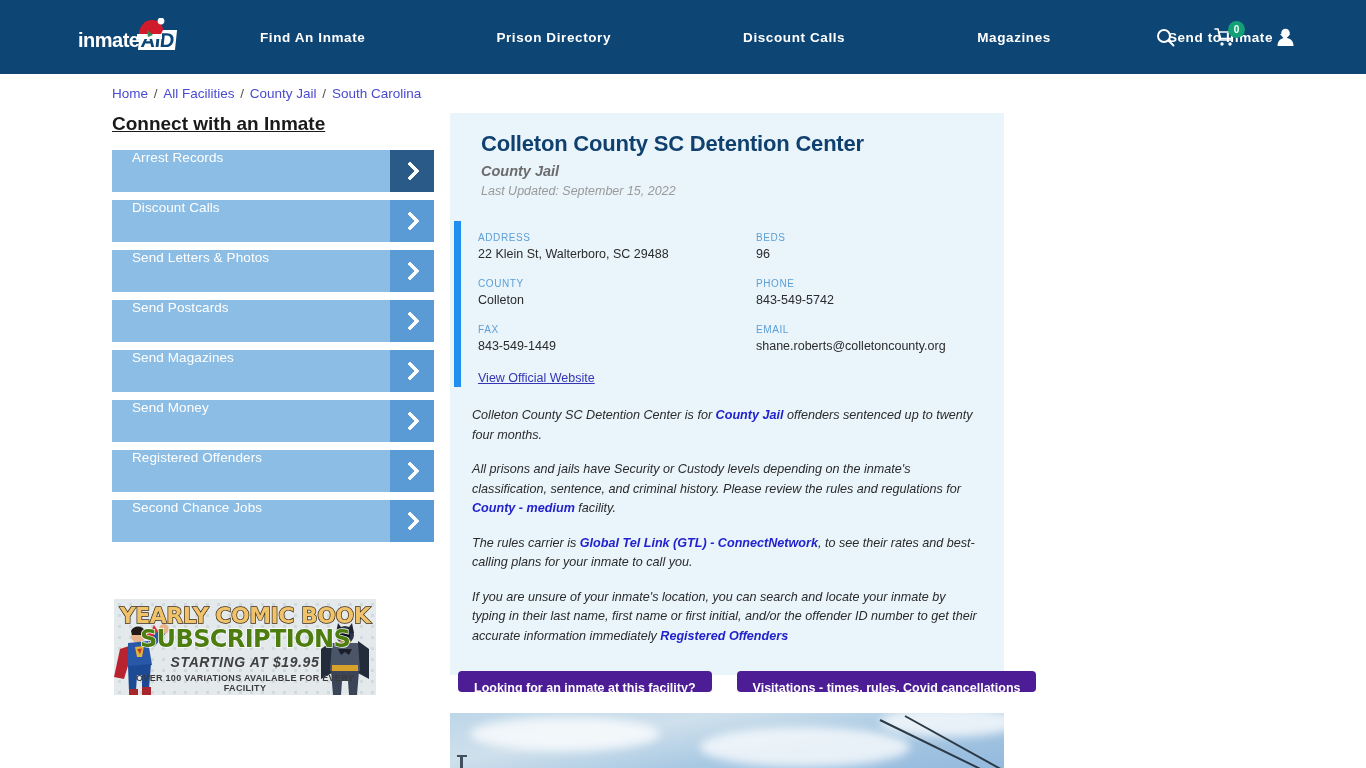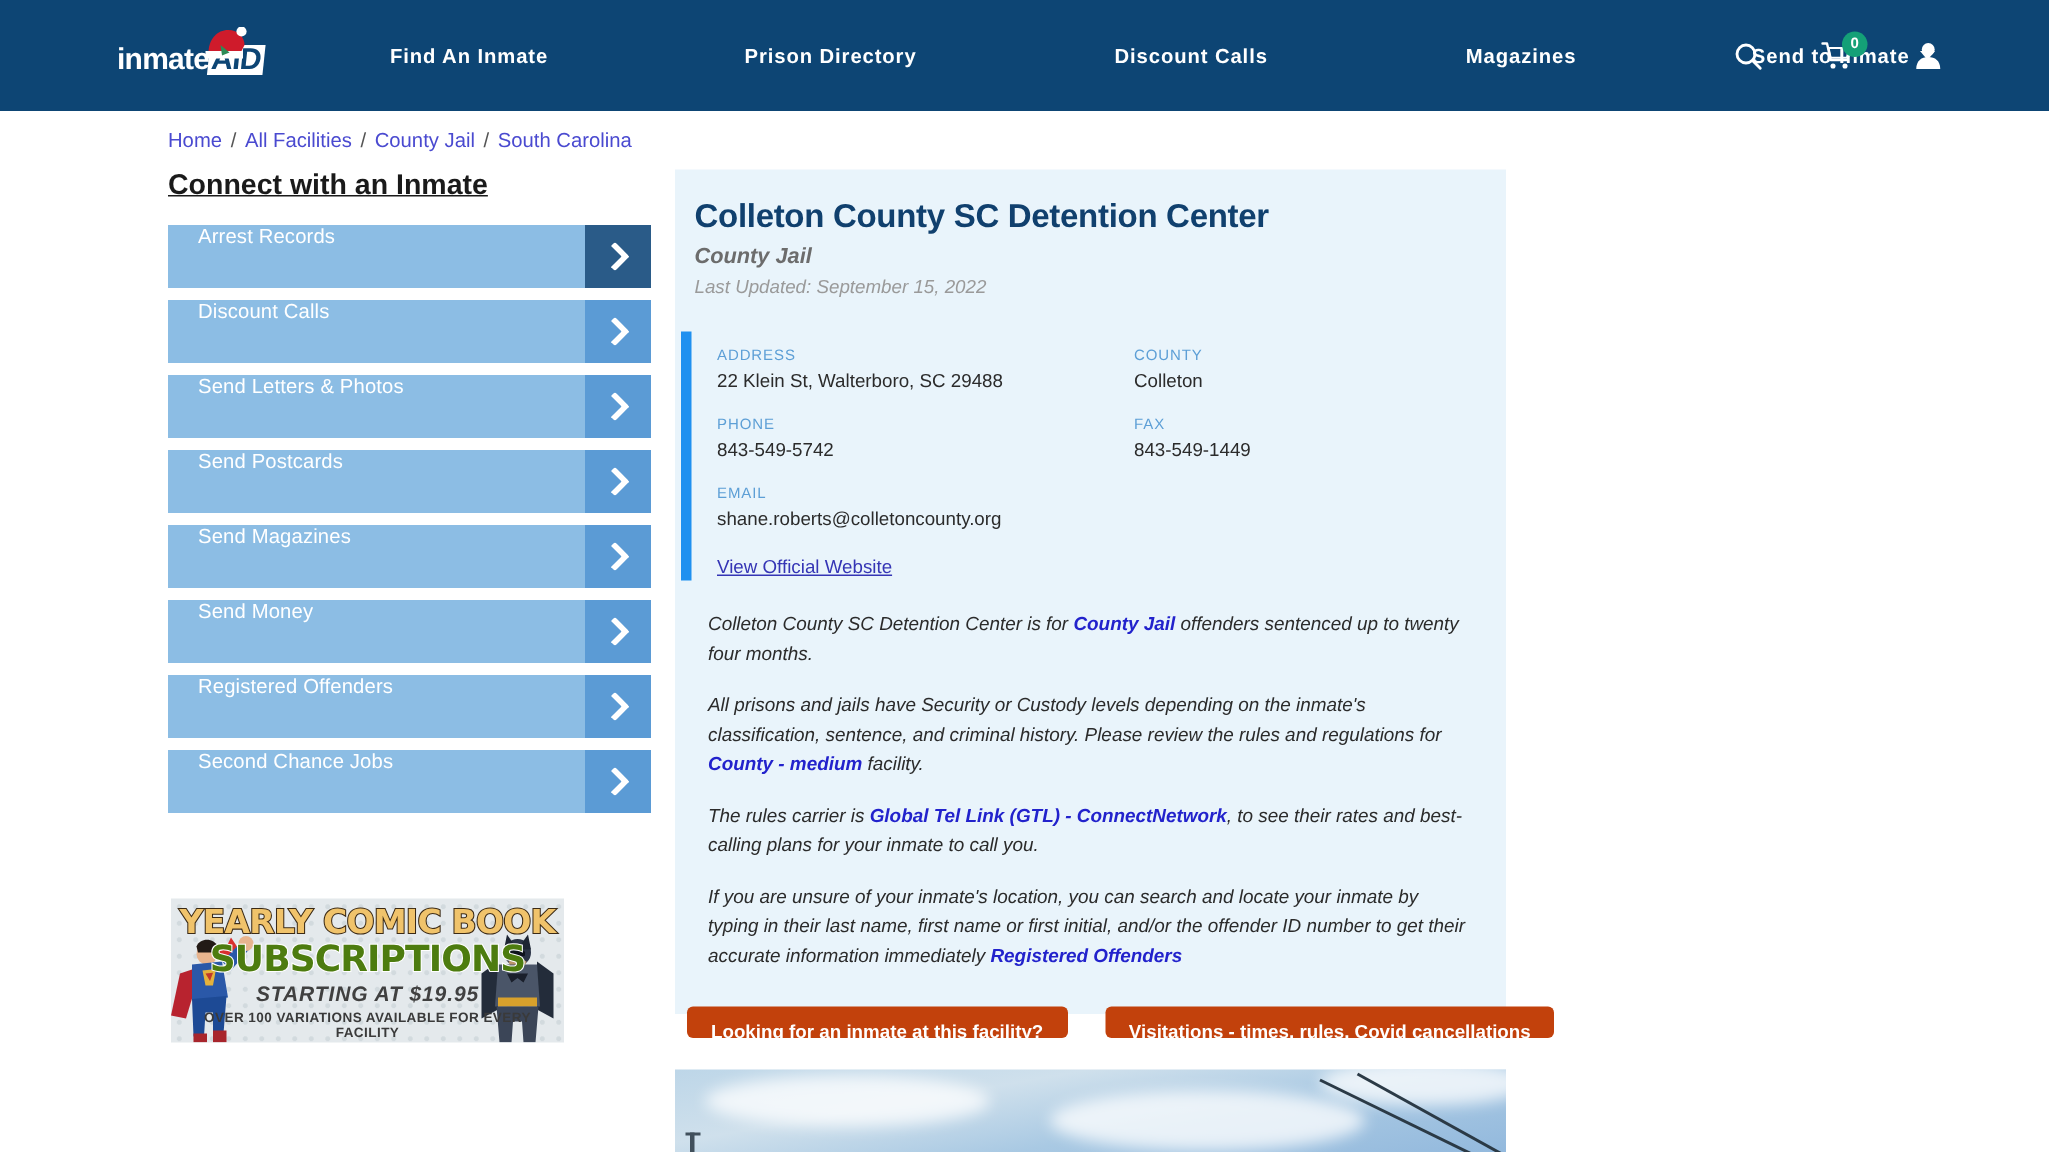--- a/index.html
+++ b/index.html
@@ -268,21 +268,21 @@
 
   
   .main-card {
     position: absolute;
     left: 450px;
     top: 113px;
     width: 554px;
     background: #e9f4fb;
     padding-bottom: 14px;
   }
-  .card-head { padding: 17px 25px 6px 13px; }
+  .card-head { padding: 17px 25px 6px 31px; }
   .facility-title {
     font-size: 22px;
     font-weight: bold;
     color: #10406e;
     line-height: 28px;
     letter-spacing: -0.2px;
   }
   .facility-type {
     font-size: 14.5px;
     font-weight: bold;
@@ -355,21 +355,21 @@
 
   
   .cta-row {
     position: absolute;
     left: 458px;
     top: 671px;
     display: flex;
     gap: 25px;
   }
   .cta-btn {
-    background: #c2410c;
+    background: #4c1d95;
     color: #ffffff;
     font-size: 12.5px;
     font-weight: bold;
     border: none;
     border-radius: 4px;
     padding: 0 16px;
     height: 21px;
     line-height: 34px;
     cursor: pointer;
     white-space: nowrap;
@@ -571,20 +571,24 @@
   </div>
 
   <div class="info-block">
     <div class="info-bar"></div>
     <div class="info-grid">
       <div>
         <div class="info-label">ADDRESS</div>
         <div class="info-value">22 Klein St, Walterboro, SC 29488</div>
       </div>
       <div>
+        <div class="info-label">BEDS</div>
+        <div class="info-value">96</div>
+      </div>
+      <div>
         <div class="info-label">COUNTY</div>
         <div class="info-value">Colleton</div>
       </div>
       <div>
         <div class="info-label">PHONE</div>
         <div class="info-value">843-549-5742</div>
       </div>
       <div>
         <div class="info-label">FAX</div>
         <div class="info-value">843-549-1449</div>

